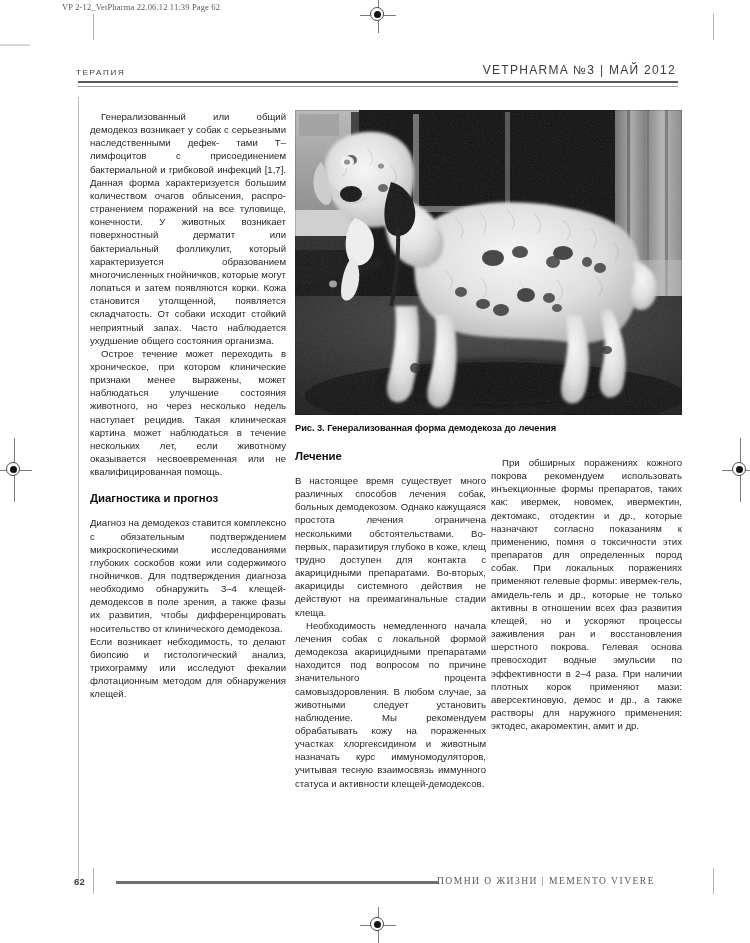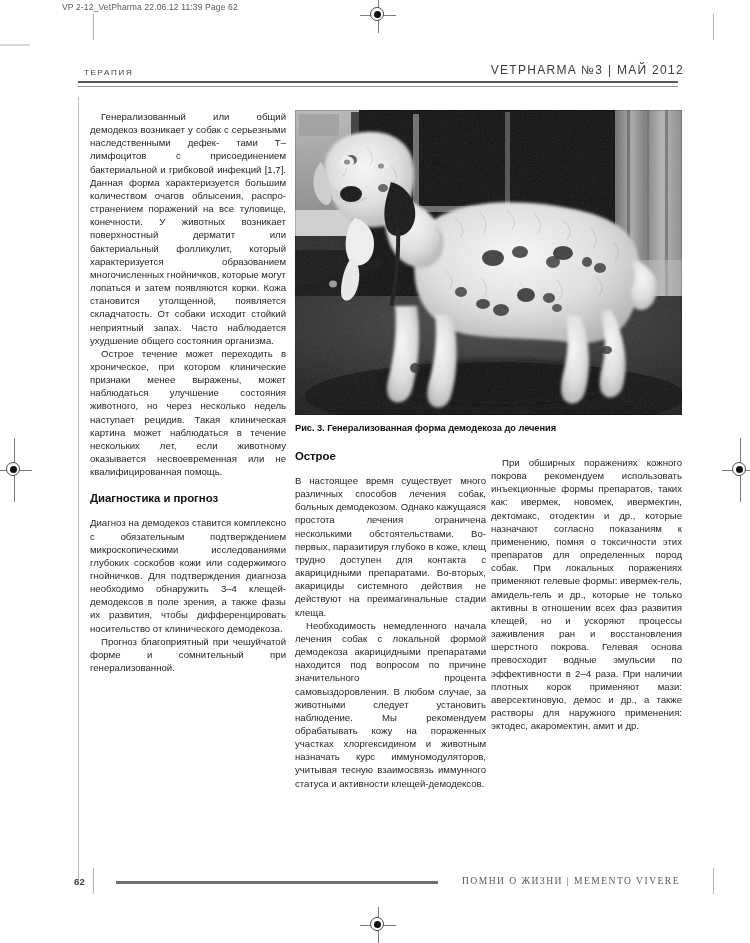--- a/index.html
+++ b/index.html
@@ -14,21 +14,21 @@
     font-family: "Liberation Sans", sans-serif;
     color: #1c1c1c;
     overflow: hidden;
   }
 
   
   .prepress-slug {
     position: absolute;
     left: 62px;
     top: 2px;
-    font-family: Liberation Sans, sans-serif;
+    font-family: Liberation Serif, serif;
     font-size: 8.5px;
     letter-spacing: 0.15px;
     color: #58585a;
     white-space: nowrap;
   }
   .reg-mark {
     position: absolute;
     width: 36px;
     height: 36px;
   }
@@ -72,21 +72,21 @@
   }
   .trim-left-top    { left: 93px;  top: 14px;  width: 1px; height: 26px; }
   .trim-right-top   { left: 713px; top: 14px;  width: 1px; height: 26px; }
   .trim-left-bottom { left: 93px;  top: 868px; width: 1px; height: 26px; }
   .trim-right-bottom{ left: 713px; top: 868px; width: 1px; height: 26px; }
   .trim-corner-tl   { left: 0px;   top: 44px;  width: 30px; height: 2px; background:#d9d9d9; }
 
   
   .masthead {
     position: absolute;
-    left: 84px;
+    left: 76px;
     top: 63px;
     width: 600px;
     display: flex;
     justify-content: space-between;
     align-items: flex-end;
   }
   .masthead-section {
     font-size: 8px;
     letter-spacing: 1.7px;
     color: #3b3b3b;
@@ -195,21 +195,21 @@
   .footer-rule {
     position: absolute;
     left: 116px;
     top: 881px;
     width: 322px;
     height: 3px;
     background: #6e6f71;
   }
   .footer-motto {
     position: absolute;
-    left: 455px;
+    left: 430px;
     top: 875px;
     width: 225px;
     text-align: right;
     font-family: "Liberation Serif", serif;
     font-size: 9.6px;
     letter-spacing: 1.45px;
     color: #5a5a5c;
     white-space: nowrap;
   }
 </style>
@@ -411,24 +411,24 @@
   <div class="figure-caption">Рис. 3. Генерализованная форма демодекоза до лечения</div>
 </div>
 
 <div class="col" id="col-left">
     <p class="indent">Генерализованный или общий демодекоз возникает у собак с серьезными наследственными дефек- тами Т–лимфоцитов с присоединением бактериальной и грибковой инфекций [1,7]. Данная форма характеризуется большим количеством очагов облысения, распро- странением поражений на все туловище, конечности. У животных возникает  поверхностный дерматит или бактериальный фолликулит, который характеризуется образованием многочисленных гнойничков, которые могут лопаться и затем появляются корки. Кожа становится утолщенной, появляется складчатость. От собаки исходит стойкий неприятный запах. Часто наблюдается ухудшение общего состояния организма.</p>
     <p class="indent">Острое течение может переходить в хроническое, при котором клинические признаки  менее выражены, может наблюдаться улучшение состояния животного, но через несколько недель наступает рецидив. Такая клиническая картина может наблюдаться в течение нескольких лет, если животному оказывается несвоевременная или не квалифицированная помощь.</p>
     <div class="spacer-head-before"></div>
     <h3>Диагностика и прогноз</h3>
     <div class="spacer-head-after"></div>
     <p class="">Диагноз на демодекоз ставится комплексно с обязательным подтверждением микроскопическими исследованиями глубоких соскобов кожи или содержимого гнойничков. Для подтверждения диагноза необходимо обнаружить 3–4 клещей-демодексов в поле зрения, а также фазы их развития, чтобы дифференцировать носительство от клинического демодекоза.</p>
-    <p class="indent">Прогноз благоприятный при чешуйчатой форме и сомнительный при генерализованной.</p>
+    <p class="">Если возникает небходимость, то делают биопсию и гистологический анализ, трихограмму или исследуют фекалии флотационным методом для обнаружения клещей.</p>
   </div>
 <div class="col" id="col-mid">
-    <h3>Острое</h3>
+    <h3>Лечение</h3>
     <div class="spacer-head-after"></div>
     <p class="">В настоящее время существует много различных способов лечения собак, больных демодекозом. Однако кажущаяся простота лечения ограничена несколькими обстоятельствами. Во-первых, паразитируя глубоко в коже, клещ трудно доступен для контакта с акарицидными препаратами. Во-вторых, акарициды системного действия не действуют на преимагинальные стадии клеща.</p>
     <p class="indent">Необходимость немедленного начала лечения собак с локальной формой демодекоза акарицидными препаратами находится под вопросом по причине значительного процента самовыздоровления. В любом случае, за животными следует установить наблюдение. Мы рекомендуем обрабатывать кожу на пораженных участках хлоргексидином и животным назначать курс иммуномодуляторов, учитывая тесную взаимосвязь иммунного статуса и активности клещей-демодексов.</p>
   </div>
 <div class="col" id="col-right">
     <p class="indent">При обширных поражениях кожного покрова рекомендуем использовать инъекционные формы препаратов, таких как: ивермек, новомек, ивермектин, дектомакс, отодектин и др., которые назначают согласно показаниям к применению, помня о токсичности этих препаратов для определенных пород собак. При локальных поражениях применяют гелевые формы: ивермек-гель, амидель-гель и др., которые не только активны в отношении всех фаз развития клещей, но и ускоряют процессы заживления ран и восстановления шерстного покрова. Гелевая основа превосходит водные эмульсии по эффективности в 2–4 раза. При наличии плотных корок применяют мази: аверсектиновую, демос и др., а также растворы для наружного применения: эктодес, акаромектин, амит и др.</p>
   </div>
 
 <div class="footer-pageno">62</div>
 <div class="footer-rule"></div>

